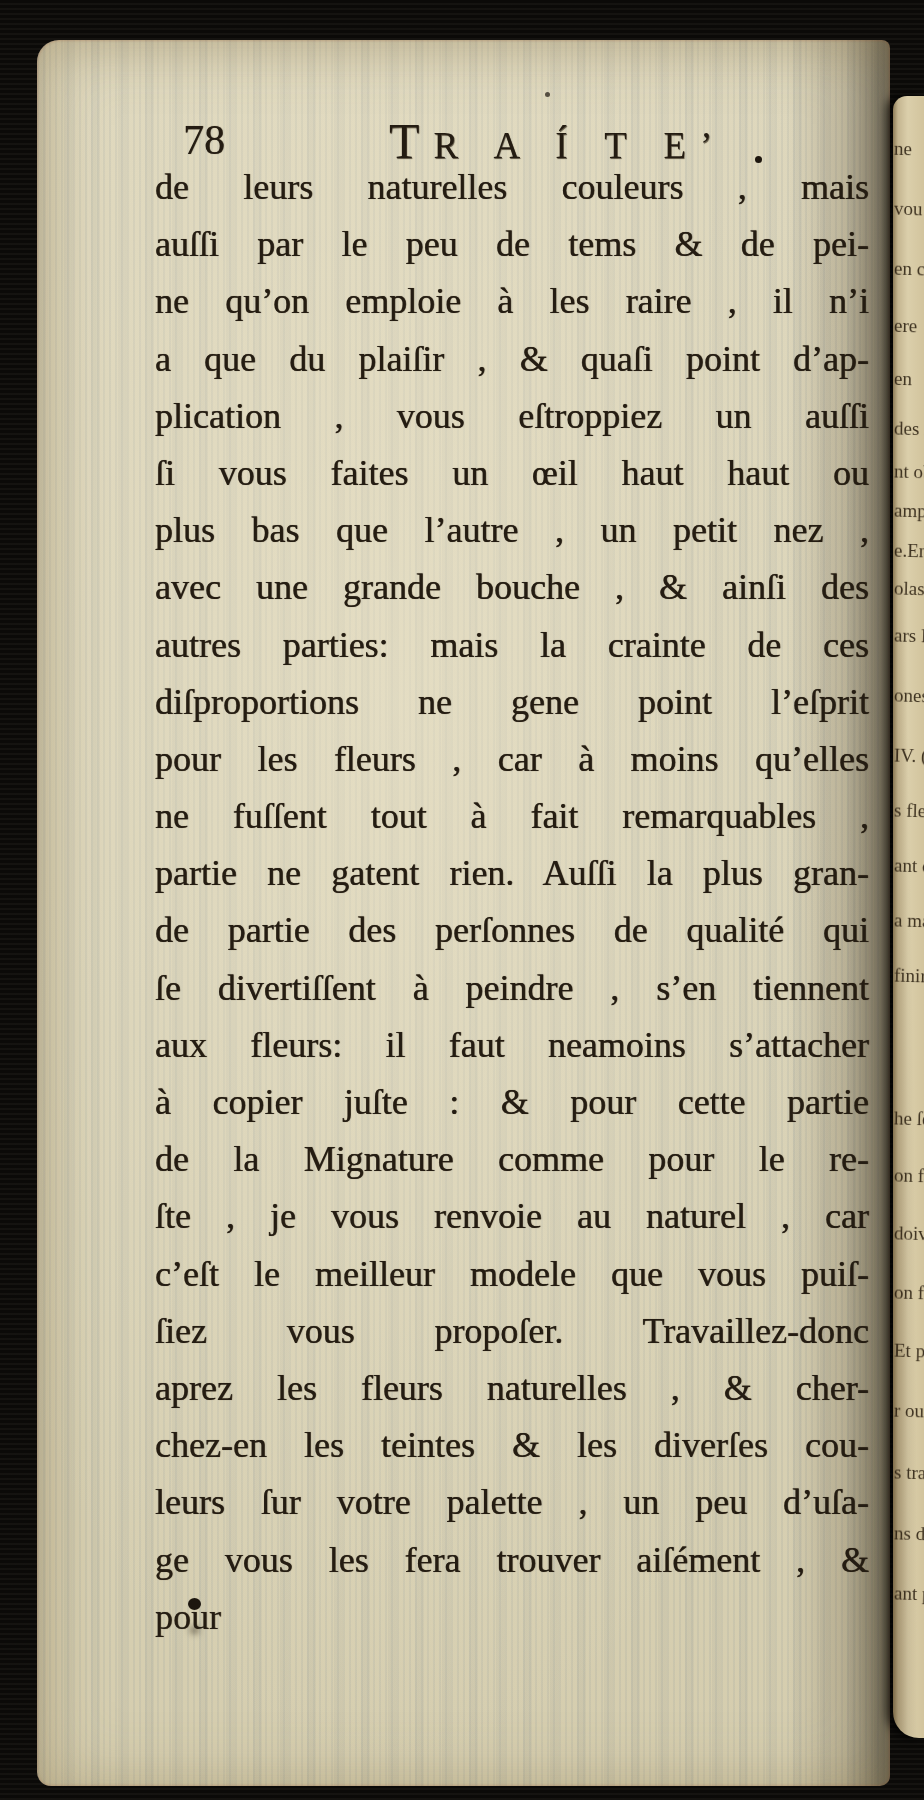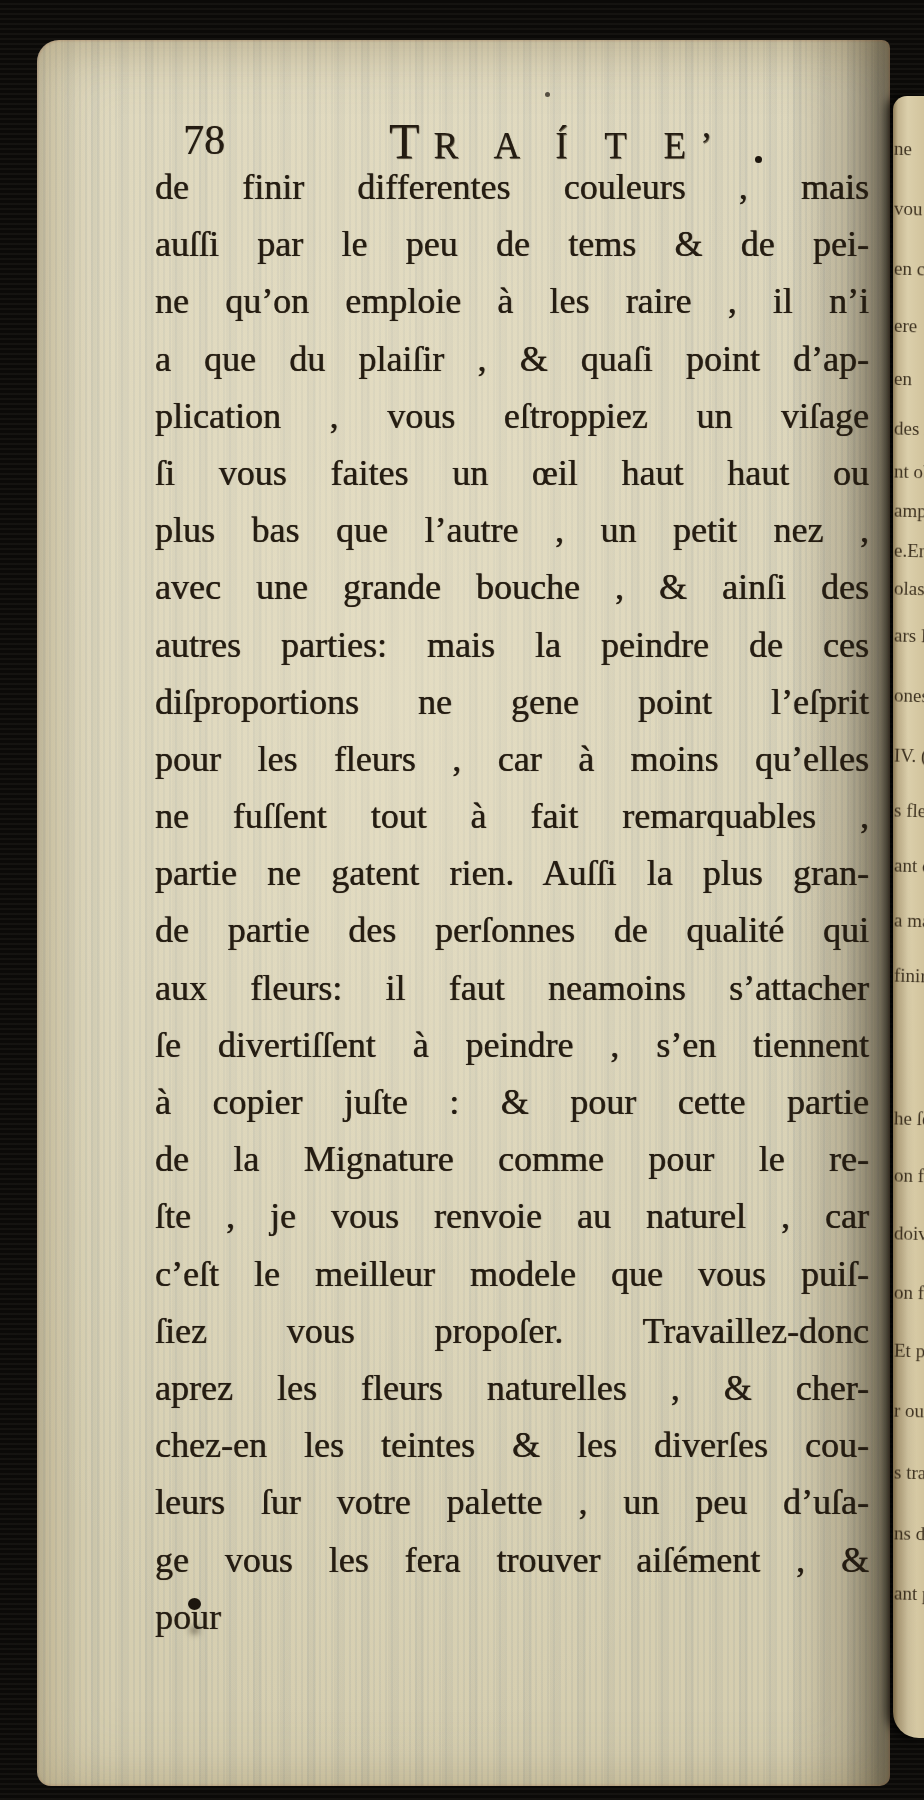--- a/index.html
+++ b/index.html
@@ -73,36 +73,36 @@
 <div class="scan">
 
   <div class="page">
 
     <div class="header">
       <span class="pagenum">78</span>
       <div class="title"><span class="t-init">T</span><span class="t-rest">R A Í T E’</span></div>
     </div>
 
     <div class="bodytext">
-        <div class="line">de finir differentes couleurs , mais</div>
+        <div class="line">de leurs naturelles couleurs , mais</div>
         <div class="line">auſſi par le peu de tems &amp; de pei-</div>
         <div class="line">ne qu’on emploie à les raire ,  il n’i</div>
         <div class="line">a que du plaiſir , &amp; quaſi point d’ap-</div>
-        <div class="line">plication , vous eſtroppiez un viſage</div>
+        <div class="line">plication , vous eſtroppiez un auſſi</div>
         <div class="line">ſi vous faites un œil haut haut ou</div>
         <div class="line">plus bas que l’autre ,  un petit nez ,</div>
         <div class="line">avec une grande bouche ,  &amp; ainſi des</div>
-        <div class="line">autres parties:  mais la peindre de ces</div>
+        <div class="line">autres parties:  mais la crainte de ces</div>
         <div class="line">diſproportions ne gene point l’eſprit</div>
         <div class="line">pour les fleurs ,  car à moins qu’elles</div>
         <div class="line">ne fuſſent tout à fait remarquables ,</div>
         <div class="line">partie ne gatent rien. Auſſi la plus gran-</div>
         <div class="line">de partie des perſonnes de qualité qui</div>
+        <div class="line">ſe divertiſſent à peindre , s’en tiennent</div>
         <div class="line">aux fleurs:  il faut neamoins s’attacher</div>
-        <div class="line">ſe divertiſſent à peindre , s’en tiennent</div>
         <div class="line">à copier juſte :  &amp; pour cette partie</div>
         <div class="line">de la Mignature comme pour le re-</div>
         <div class="line">ſte ,  je vous renvoie au naturel ,  car</div>
         <div class="line">c’eſt le meilleur modele que vous puiſ-</div>
         <div class="line">ſiez vous propoſer.  Travaillez-donc</div>
         <div class="line">aprez les fleurs naturelles ,  &amp; cher-</div>
         <div class="line">chez-en les teintes &amp; les diverſes cou-</div>
         <div class="line">leurs ſur votre palette ,  un peu d’uſa-</div>
         <div class="line">ge vous les fera trouver aiſément ,  &amp;</div>
       </div>

